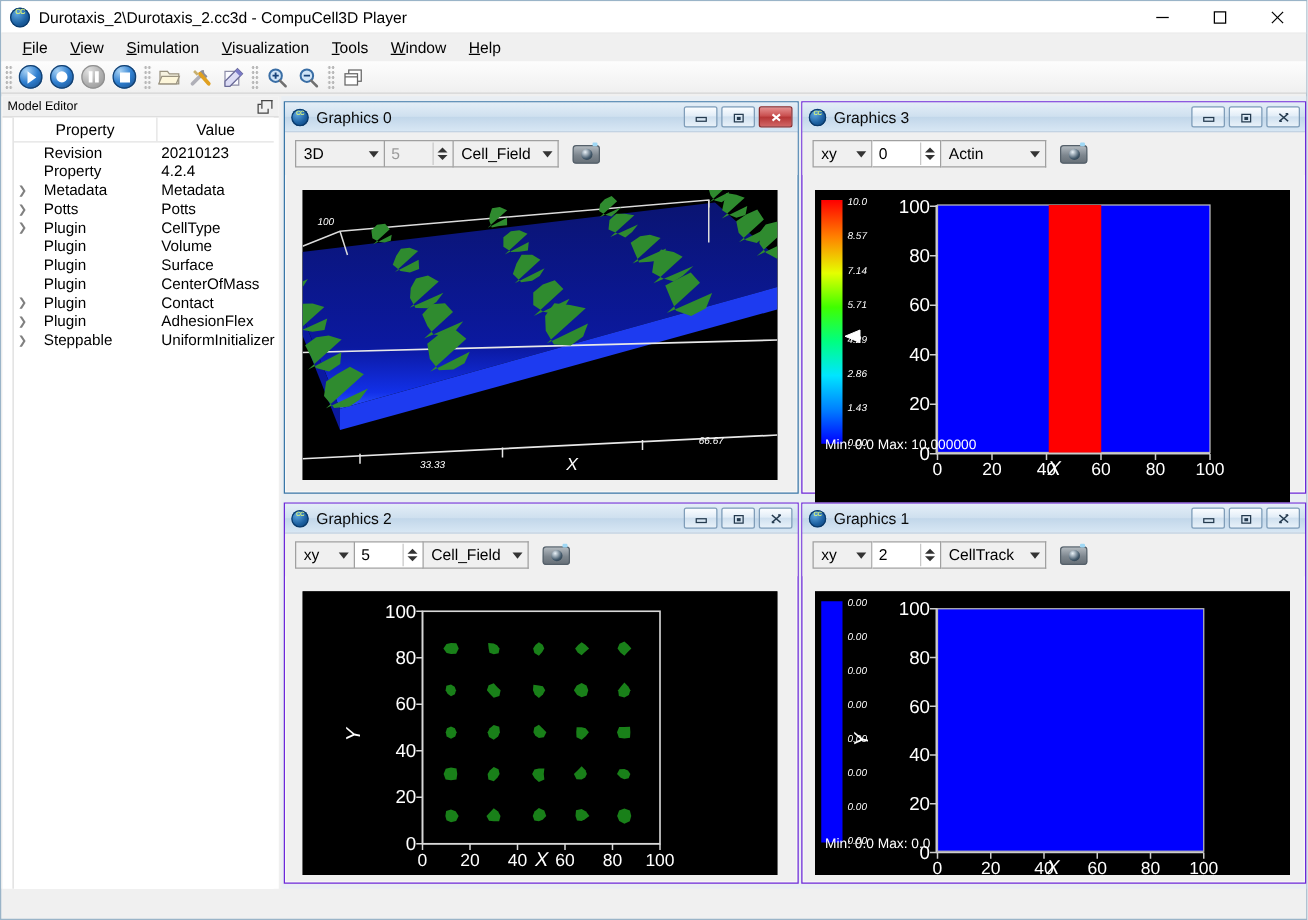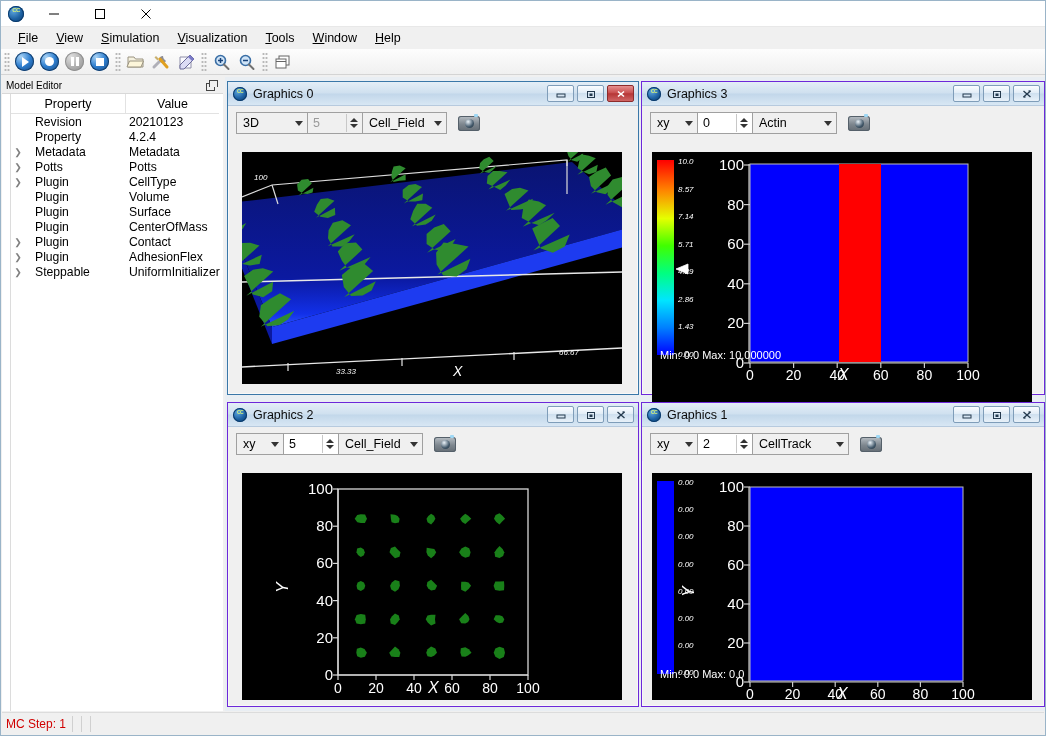--- a/index.html
+++ b/index.html
@@ -265,20 +265,21 @@
   .sb-sep { width: 1px; height: 16px; background: #d0d0d0; margin-right: 8px; }
   .sb-box { width: 1px; height: 16px; background: #d0d0d0; margin-right: 8px; }
 </style>
 </head>
 <body>
 
 <div id="app">
 
   <div class="titlebar">
     <div class="app-logo"></div>
+    <div class="title-text">Durotaxis_2\Durotaxis_2.cc3d - CompuCell3D Player</div>
     <div class="win-controls">
       <div class="win-btn">
         <svg width="12" height="12" viewBox="0 0 12 12">
             <line x1="1" y1="6" x2="11" y2="6" stroke="#000" stroke-width="1"></line>
           </svg>
       </div>
       <div class="win-btn">
         <svg width="12" height="12" viewBox="0 0 12 12">
             <rect x="1.5" y="1.5" width="9" height="9" fill="none" stroke="#000" stroke-width="1"></rect>
           </svg>
@@ -838,21 +839,21 @@
           <span>xy</span>
           <span class="caret"></span>
         </div>
         <div class="spin">
           <span>2</span>
           <span class="arrows">
               <i class="up"></i>
               <i class="dn"></i>
             </span>
         </div>
-        <div class="combo" style="width:96px; border-left:none;">
+        <div class="combo" style="width:84px; border-left:none;">
           <span>CellTrack</span>
           <span class="caret"></span>
         </div>
         <div class="cam-btn">
           <span class="cam-body"></span>
         </div>
       </div>
       <div class="canvas" style="left:10px; top:70px; width:380px; height:227px;">
         <svg width="380" height="227" viewBox="0 0 380 227">
           <rect width="380" height="227" fill="#000"></rect>
@@ -902,20 +903,14 @@
               <line x1="311" y1="209" x2="311" y2="214" stroke="#ccc" stroke-width="1.2"></line>
             </g>
           <text x="185" y="226" font-family="Liberation Sans, sans-serif" font-size="16" font-style="italic" fill="#fff">X</text>
           <text x="8" y="205" font-family="Liberation Sans, sans-serif" font-size="11" fill="#fff">Min: 0.0 Max: 0.0</text>
         </svg>
       </div>
     </div>
 
   </div>
 
-  <div class="statusbar">
-    <span class="mc-step">MC Step: 1</span>
-    <span class="sb-sep"></span>
-    <span class="sb-box"></span>
-    <span class="sb-box"></span>
-  </div>
 
 </div>
 
 </body></html>

